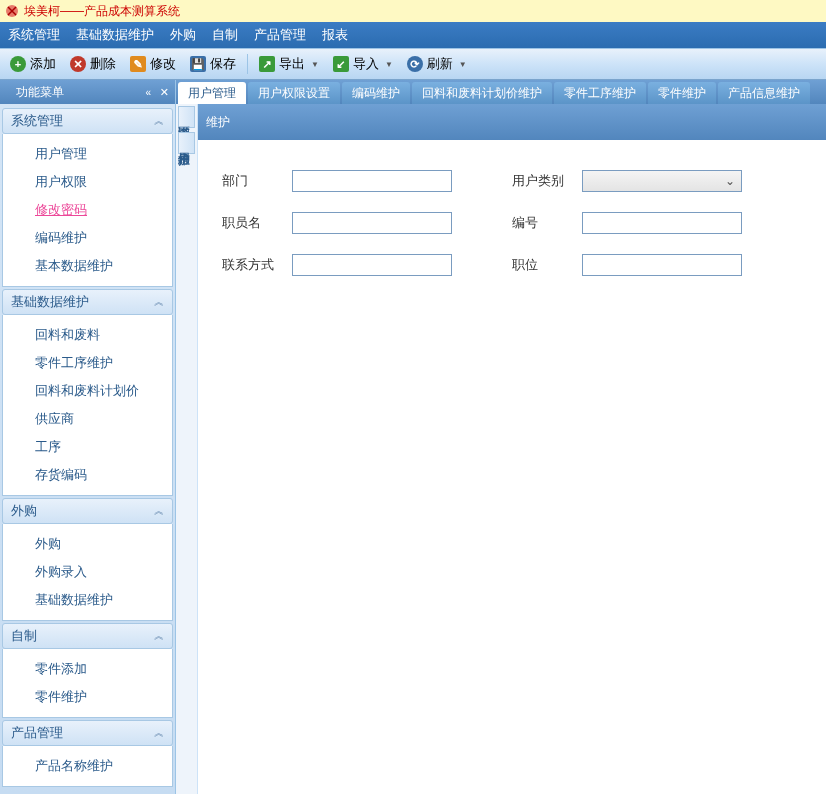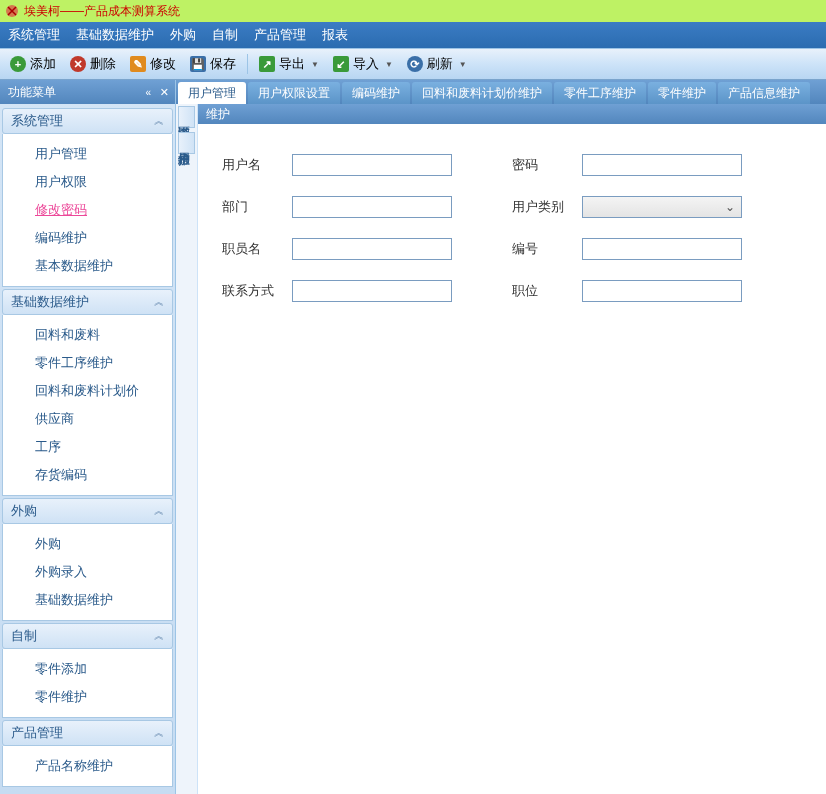--- a/index.html
+++ b/index.html
@@ -1,19 +1,19 @@
 <!DOCTYPE html>
 <html><head>
 <meta charset="utf-8">
 <style>
 * { margin: 0; padding: 0; box-sizing: border-box; font-family: "Microsoft YaHei", SimSun, sans-serif; }
 body { width: 826px; height: 794px; background: #f0f0f0; font-size: 12px; overflow: hidden; }
 
 
-.titlebar { height: 22px; background: #bef264; display: flex; align-items: center; padding: 6px 4px; color: #c00; font-size: 12px; }
+.titlebar { height: 22px; background: #fef9c3; display: flex; align-items: center; padding: 6px 4px; color: #c00; font-size: 12px; }
 .titlebar .logo { width: 16px; height: 16px; margin-right: 4px; display: inline-flex; align-items: center; justify-content: center; }
 
 
 .menubar { height: 26px; background: linear-gradient(#3b7cc4, #2b6cb0); display: flex; align-items: center; padding: 0 8px; gap: 16px; }
 .menubar-item { color: #fff; font-size: 13px; cursor: pointer; }
 
 
 .toolbar { height: 32px; background: linear-gradient(#e8f1fb, #cde3f8, #b8d6f2); border-top: 1px solid #9cc4e6; border-bottom: 1px solid #7aa4cc; display: flex; align-items: center; padding: 0 4px; gap: 2px; }
 .tool-btn { display: flex; align-items: center; gap: 4px; padding: 3px 6px; font-size: 13px; cursor: pointer; border-radius: 3px; }
 .tool-ico { width: 16px; height: 16px; display: inline-flex; align-items: center; justify-content: center; border-radius: 50%; font-size: 11px; font-weight: bold; color: #fff; }
@@ -25,21 +25,21 @@
 .ico-import { background: #3a9a3a; border-radius: 2px; }
 .ico-refresh { background: #3a6fa8; }
 .tool-sep { width: 1px; height: 20px; background: #9cc4e6; margin: 0 3px; }
 .tool-arrow { font-size: 8px; color: #555; margin-left: 2px; }
 
 
 .main { display: flex; height: calc(794px - 22px - 26px - 32px); }
 
 
 .sidebar { width: 196px; background: linear-gradient(#d4e5f6, #c6dcf2); border-right: 1px solid #9cc4e6; display: flex; flex-direction: column; }
-.sidebar-title { height: 24px; background: linear-gradient(#6fa0d4, #5286bd); color: #fff; font-size: 12px; display: flex; align-items: center; padding: 0 8px; position: relative; }
+.sidebar-title { height: 24px; background: linear-gradient(#6fa0d4, #5286bd); color: #fff; font-size: 12px; display: flex; align-items: center; padding: 0 16px; position: relative; }
 .sidebar-title .arrows { position: absolute; right: 24px; font-size: 10px; }
 .sidebar-title .close { position: absolute; right: 6px; font-size: 11px; cursor: pointer; }
 .sidebar-body { flex: 1; overflow-y: auto; padding: 2px; }
 .group-header { height: 26px; background: linear-gradient(#e8f1fb, #cfe2f5); border: 1px solid #a8c8e4; border-radius: 3px; display: flex; align-items: center; padding: 0 8px; color: #2a5a8a; font-size: 13px; cursor: pointer; margin-top: 2px; position: relative; }
 .group-header::after { content: "︽"; position: absolute; right: 8px; font-size: 10px; color: #6a8cb0; }
 .group-items { background: #fff; border: 1px solid #a8c8e4; border-top: none; padding: 6px 0; }
 .group-item { padding: 5px 8px 5px 32px; color: #2a5a8a; font-size: 13px; cursor: pointer; }
 .group-item.active { text-decoration: underline; color: #ec4899; }
 
 
@@ -49,21 +49,21 @@
 .tabs { height: 24px; background: linear-gradient(#6fa0d4, #5286bd); display: flex; align-items: flex-end; padding-left: 2px; gap: 2px; }
 .tab { height: 22px; padding: 0 10px; display: flex; align-items: center; font-size: 12px; color: #fff; background: linear-gradient(#7ab0e0, #5b94c8); border-radius: 3px 3px 0 0; cursor: pointer; }
 .tab.active { background: #fff; color: #2a5a8a; }
 
 
 .workarea { flex: 1; display: flex; }
 .vtabs { width: 22px; background: #eef4fb; border-right: 1px solid #cde3f8; display: flex; flex-direction: column; }
 .vtab { writing-mode: vertical-rl; padding: 10px 2px; font-size: 12px; color: #2a5a8a; border: 1px solid #a8c8e4; background: linear-gradient(90deg, #e8f1fb, #d0e3f6); margin: 2px; cursor: pointer; text-align: center; }
 
 .panel { flex: 1; display: flex; flex-direction: column; }
-.panel-title { height: 20px; background: linear-gradient(#6fa0d4, #5286bd); color: #fff; font-size: 12px; display: flex; align-items: center; padding: 0 8px; }
+.panel-title { height: 36px; background: linear-gradient(#6fa0d4, #5286bd); color: #fff; font-size: 12px; display: flex; align-items: center; padding: 0 8px; }
 .form-area { flex: 1; background: #fff; padding: 30px 24px; }
 .form-row { display: flex; align-items: center; margin-bottom: 20px; }
 .form-pair { display: flex; align-items: center; width: 290px; }
 .form-label { width: 70px; font-size: 13px; color: #333; }
 .form-input { width: 160px; height: 22px; border: 1px solid #7a9cc0; padding: 0 4px; font-size: 12px; }
 .form-select { width: 160px; height: 22px; border: 1px solid #7a9cc0; background: linear-gradient(#f4f4f4, #e4e4e4); font-size: 12px; position: relative; display: flex; align-items: center; justify-content: flex-end; padding-right: 6px; cursor: pointer; }
 .form-select::after { content: "⌄"; font-size: 12px; color: #555; }
 </style>
 </head>
 <body>
@@ -178,55 +178,45 @@
     <div class="workarea">
       <div class="vtabs">
         <div class="vtab">查询区域</div>
         <div class="vtab">用户信息维护</div>
       </div>
       <div class="panel">
         <div class="panel-title">维护</div>
         <div class="form-area">
           <div class="form-row">
             <div class="form-pair">
-              <span class="form-label">用户名</span>
-              <input class="form-input" value="" style="">
-            </div>
-            <div class="form-pair">
-              <span class="form-label">密码</span>
-              <input class="form-input" value="" style="">
+              <span class="form-label">部门</span>
+              <input class="form-input" value="" style="">
+            </div>
+            <div class="form-pair">
+              <span class="form-label">用户类别</span>
+              <div class="form-select"></div>
             </div>
           </div>
           <div class="form-row">
             <div class="form-pair">
-              <span class="form-label">部门</span>
-              <input class="form-input" value="" style="">
-            </div>
-            <div class="form-pair">
-              <span class="form-label">用户类别</span>
-              <div class="form-select"></div>
+              <span class="form-label">职员名</span>
+              <input class="form-input" value="" style="">
+            </div>
+            <div class="form-pair">
+              <span class="form-label">编号</span>
+              <input class="form-input" value="" style="">
             </div>
           </div>
           <div class="form-row">
             <div class="form-pair">
-              <span class="form-label">职员名</span>
-              <input class="form-input" value="" style="">
-            </div>
-            <div class="form-pair">
-              <span class="form-label">编号</span>
+              <span class="form-label">联系方式</span>
+              <input class="form-input" value="" style="">
+            </div>
+            <div class="form-pair">
+              <span class="form-label">职位</span>
               <input class="form-input" value="" style="">
             </div>
           </div>
-          <div class="form-row">
-            <div class="form-pair">
-              <span class="form-label">联系方式</span>
-              <input class="form-input" value="" style="">
-            </div>
-            <div class="form-pair">
-              <span class="form-label">职位</span>
-              <input class="form-input" value="" style="">
-            </div>
-          </div>
         </div>
       </div>
     </div>
   </div>
 </div>
 
 </body></html>

